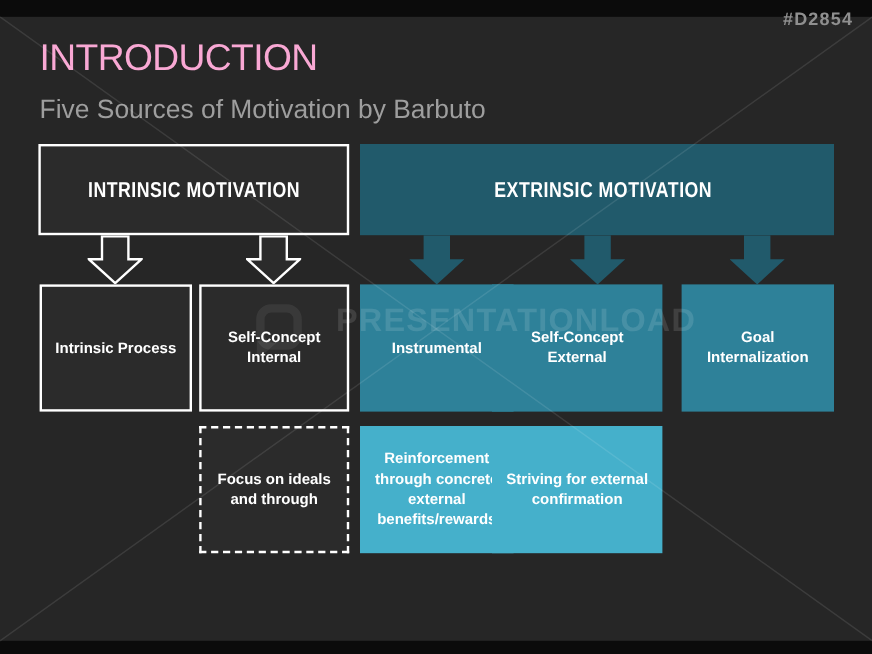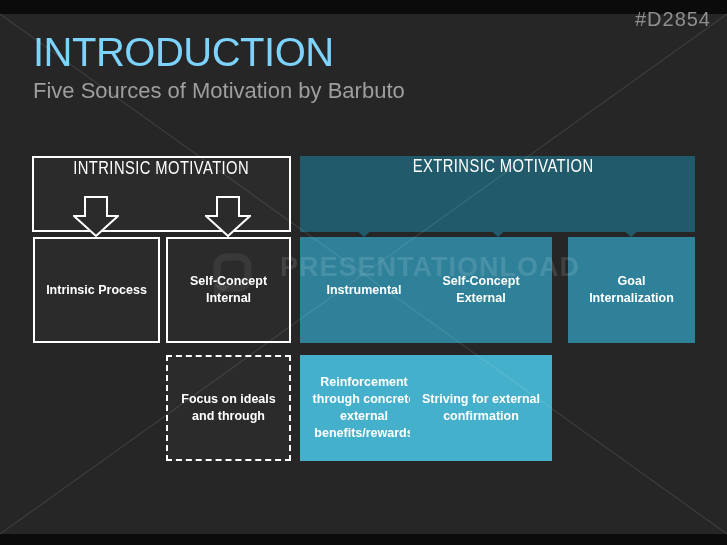--- a/index.html
+++ b/index.html
@@ -7,34 +7,34 @@
     position:relative;width:727px;height:545px;overflow:hidden;
     background:var(--bg,#262626);
     font-family:"Liberation Sans",sans-serif;
     -webkit-font-smoothing:antialiased;
   }
   .bar{position:absolute;left:0;width:727px;background:#0b0b0b;}
   .bar.top{top:0;height:14px;}
   .bar.bottom{bottom:0;height:11px;}
   .ref{
     position:absolute;top:8px;right:16px;
-    font-size:20px;color:var(--ref,#8f8f8f);letter-spacing:1px;
+    font-size:15px;color:var(--ref,#8f8f8f);letter-spacing:1px;font-weight:bold;
   }
   .title{
     position:absolute;left:33px;top:30px;margin:0;
-    font-size:40px;font-weight:400;color:#7dd3fc;letter-spacing:-0.5px;
+    font-size:31px;font-weight:400;color:#f9a8d4;letter-spacing:-0.5px;
   }
   .subtitle{
     position:absolute;left:33px;top:78px;
     font-size:22px;color:var(--muted,#9e9e9e);font-weight:400;
   }
   .hdr{
     position:absolute;top:120px;height:76px;box-sizing:border-box;
-    display:flex;justify-content:center;
-    color:#fff;font-size:18px;font-weight:400;text-transform:uppercase;margin-top:36px;
+    display:flex;align-items:center;justify-content:center;
+    color:#fff;font-size:18px;font-weight:700;text-transform:uppercase;
   }
   .hdr .cond{display:inline-block;transform:scaleX(0.82);letter-spacing:0.5px;white-space:nowrap;}
   .hdr.intrinsic{left:32px;width:259px;background:var(--panel,#2b2b2b);border:2px solid #fff;}
   .hdr.extrinsic{left:300px;width:395px;background:var(--teal_dark,#215a6b);padding-left:11px;}
   .arrow{position:absolute;top:196px;width:46px;height:41px;}
   .a1{left:73px}.a2{left:205px}.a3{left:341px}.a4{left:475px}.a5{left:608px}
   .box{
     position:absolute;box-sizing:border-box;
     display:flex;align-items:center;justify-content:center;text-align:center;
     color:#fff;font-size:12.5px;font-weight:700;line-height:1.35;

